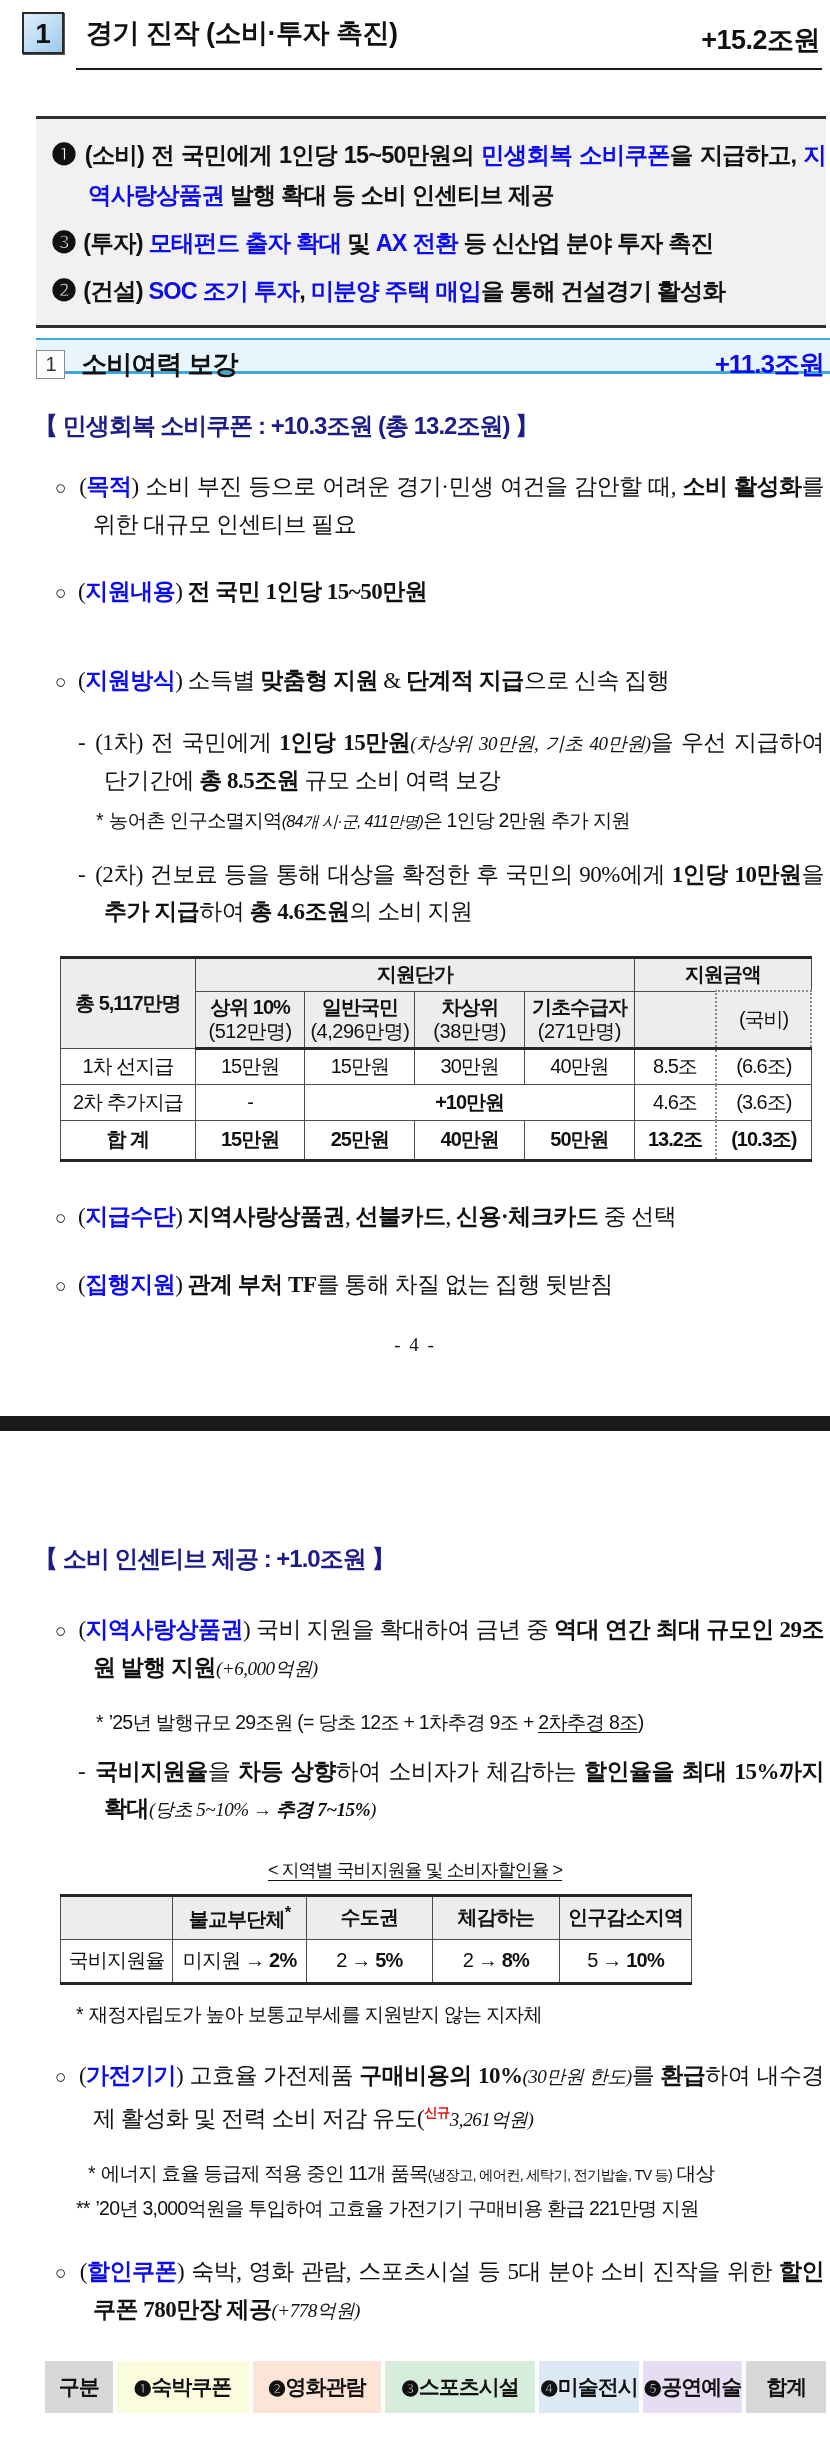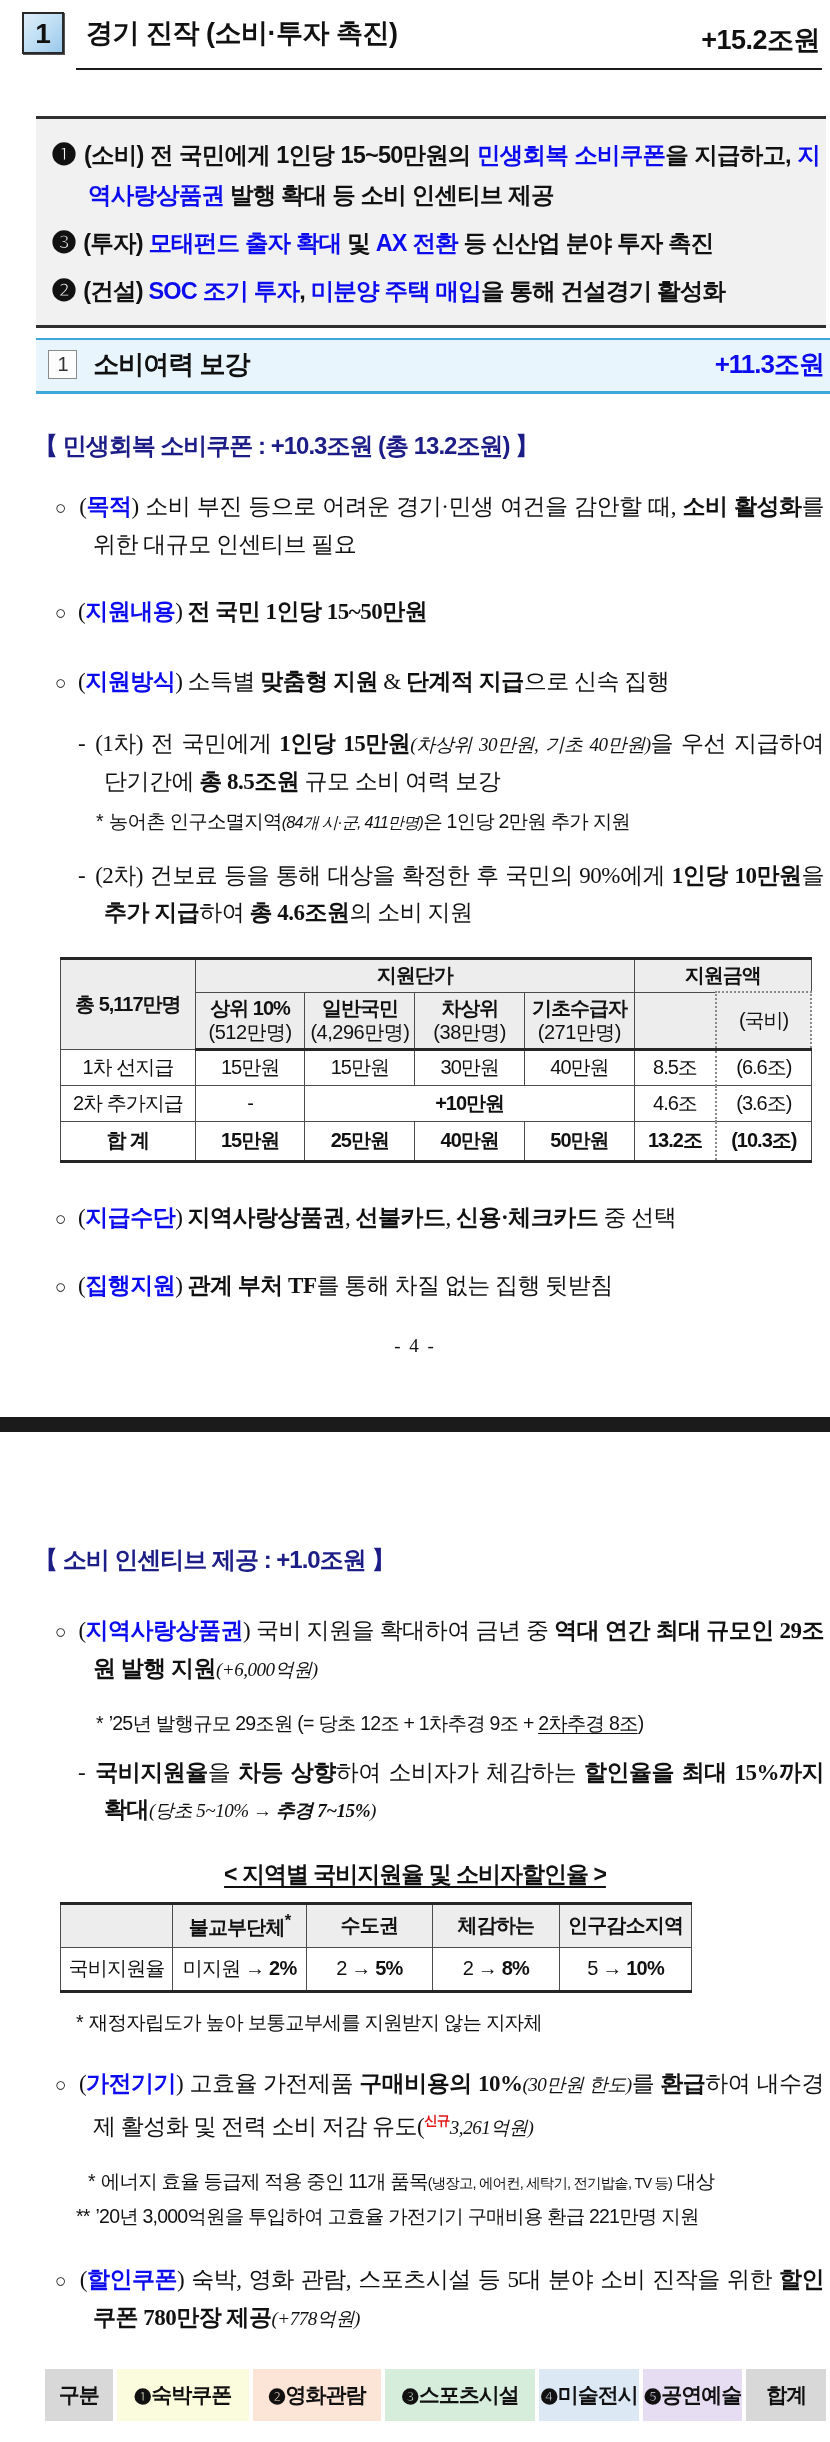--- a/index.html
+++ b/index.html
@@ -38,35 +38,35 @@
   .doc-amount{
     position:absolute;right:10px;top:22px;font-family:"Liberation Sans",sans-serif;
     font-weight:bold;font-size:27px;letter-spacing:-0.5px;
   }
   .title-underline{position:absolute;left:76px;right:8px;bottom:0;border-bottom:2.5px solid #1a1a1a;}
 
   
   .summary-box{
     margin:46px 4px 0 36px;background:var(--box-bg);
     border-top:3px solid #2f2f2f;border-bottom:3px solid #2f2f2f;
-    padding:16px 6px 14px 16px;
+    padding:16px 0 14px 16px;
   }
   .sum-item{
     font-family:"Liberation Sans",sans-serif;font-weight:bold;font-size:23.5px;
     line-height:40px;letter-spacing:-0.8px;margin-bottom:8px;
     padding-left:36px;text-indent:-36px;text-align:justify;
   }
   .sum-item:last-child{margin-bottom:0;}
   .sum-bullet{margin-right:8px;font-size:24px;}
 
   
   .section-banner{
     position:relative;margin:10px 0 0 36px;background:var(--banner-bg);
     border-top:2.5px solid var(--banner-border);border-bottom:3px solid var(--banner-border);
-    height:56px;line-height:48px;padding-left:12px;
+    height:36px;line-height:48px;padding-left:0;
     font-family:"Liberation Sans",sans-serif;font-weight:bold;font-size:26px;letter-spacing:-1px;
   }
   .sec-numbox{
     display:inline-block;width:29px;height:29px;line-height:27px;text-align:center;
     border:1.5px solid #8a8a8a;background:#fdfdfd;font-size:20px;font-weight:normal;
     vertical-align:2px;margin-right:10px;color:#333;
   }
   .sec-amount{position:absolute;right:6px;top:0;color:var(--blue);}
 
   
@@ -113,21 +113,21 @@
   table.t1 td{height:36px;}
   table.t1 .rowlabel{font-weight:normal;}
   table.t1 tr.total td{font-weight:bold;height:40px;}
   table.t1 td.gov,table.t1 th.gov{border-left:2px dotted #8a8a8a;}
   table.t1 th.gov{border-top:2px dotted #8a8a8a;border-right:2px dotted #8a8a8a;font-weight:normal;}
   table.t1 .boldcell{font-weight:bold;}
 
   
   .t2-caption{
     margin-top:30px;text-align:center;font-family:"Liberation Sans",sans-serif;
-    font-weight:bold;font-size:23px;letter-spacing:-1px;
+    font-weight:normal;font-size:18px;letter-spacing:-1px;
   }
   .t2-caption .inner{text-decoration:underline;text-underline-offset:4px;}
   table.t2{
     border-collapse:collapse;margin:12px 0 0 60px;width:632px;
     font-family:"Liberation Sans",sans-serif;font-size:20px;letter-spacing:-0.8px;
     border-top:3px solid #262626;border-bottom:3px solid #262626;
   }
   table.t2 th,table.t2 td{border:1.2px solid #4c4c4c;text-align:center;height:44px;}
   table.t2 thead th{background:var(--thead-bg);font-weight:bold;}
   table.t2 td .b{font-weight:bold;}
@@ -148,21 +148,21 @@
   .col-hotel .cell{background:#fbfbdd;}
   .col-movie .cell{background:#fce4d6;}
   .col-sports .cell{background:#d6eddc;}
   .col-art .cell{background:#dde8f5;}
   .col-perf .cell{background:#e6ddf2;}
   .w-label{width:68px;} .w-hotel{width:133px;} .w-movie{width:129px;}
   .w-sports{width:151px;} .w-art{width:100px;} .w-perf{width:100px;} .w-total{width:80px;}
 
   
   .mt-h1{margin-top:36px;}
-  .mt-p1{margin-top:26px;} .mt-p2{margin-top:30px;} .mt-p3{margin-top:32px;}
+  .mt-p1{margin-top:26px;} .mt-p2{margin-top:30px;} .mt-p3{margin-top:51px;}
   .mt-d1{margin-top:24px;} .mt-s1{margin-top:6px;} .mt-d2{margin-top:20px;}
   .mt-p7{margin-top:36px;} .mt-p8{margin-top:30px;}
   .mt-h2{margin-top:112px;}
   .mt-p9{margin-top:36px;} .mt-s2{margin-top:20px;} .mt-d3{margin-top:16px;}
   .mt-s3{margin-top:14px;}
   .mt-p12{margin-top:28px;} .mt-s4{margin-top:20px;} .mt-s5{margin-top:3px;}
   .mt-p15{margin-top:30px;}
 </style>
 </head>
 <body>

